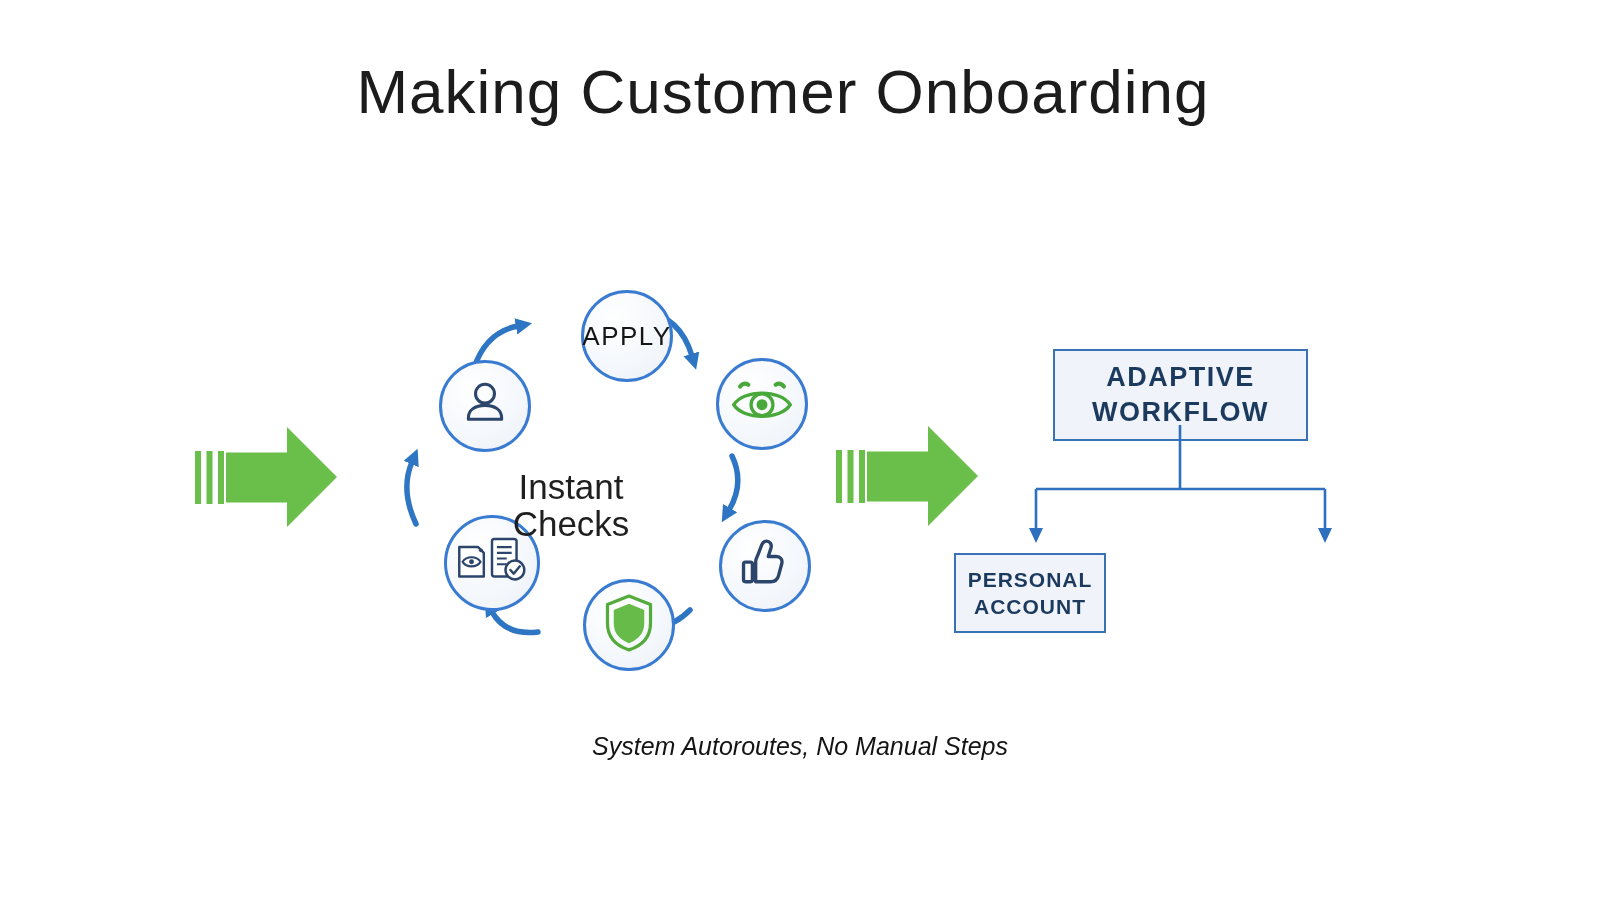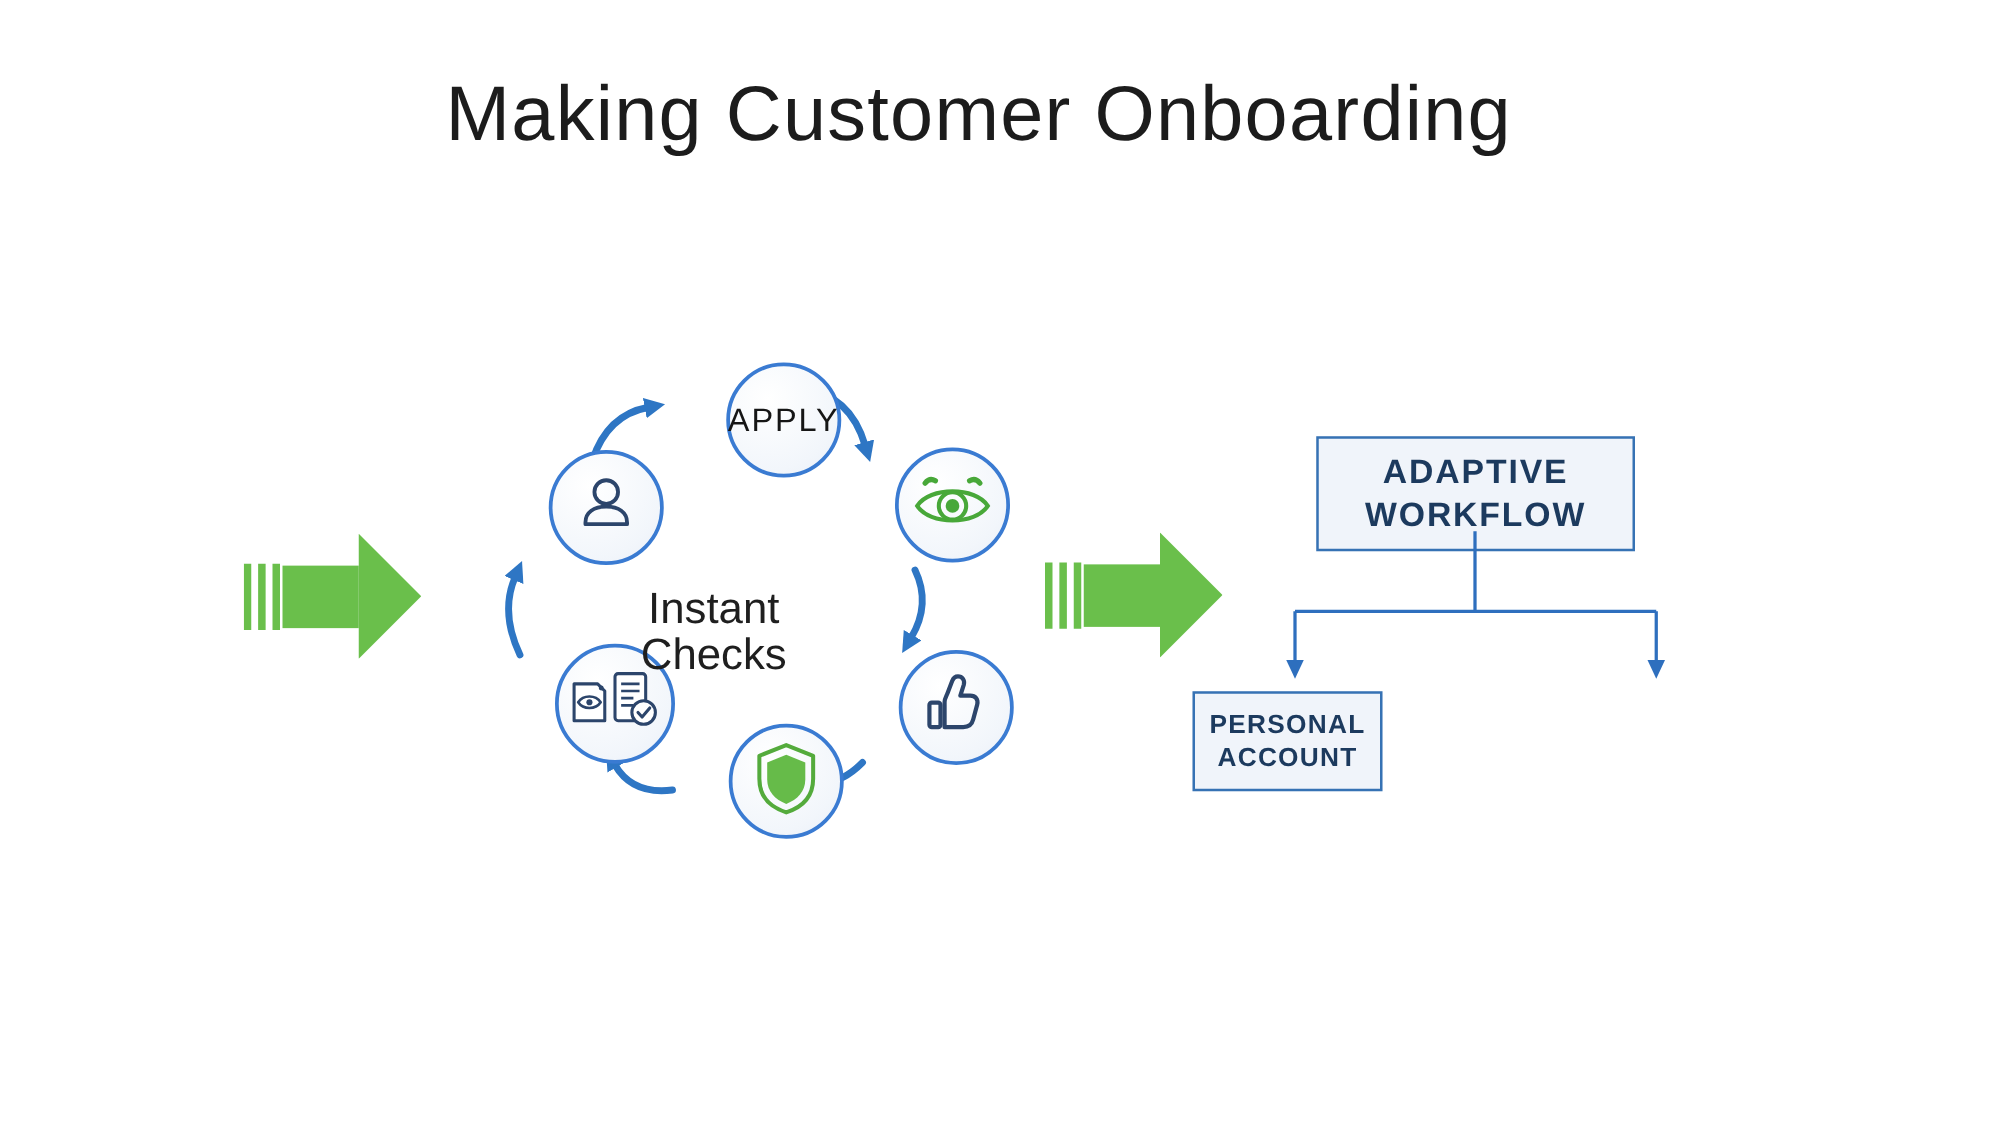--- a/index.html
+++ b/index.html
@@ -168,14 +168,15 @@
   <svg class="tree" width="480" height="140" viewBox="0 0 480 140">
     <g stroke="#2e6fbe" stroke-width="2.6" fill="none">
       <path d="M240 5 V69 M96 69 H385 M96 69 V110 M385 69 V110"></path>
     </g>
     <polygon points="89,108 103,108 96,123" fill="#2e6fbe"></polygon>
     <polygon points="378,108 392,108 385,123" fill="#2e6fbe"></polygon>
   </svg>
 
   <div class="wf-box wf-child personal">PERSONAL ACCOUNT</div>
 
+  <div class="caption">System Autoroutes, No Manual Steps</div>
 
 </div>
 
 </body></html>

